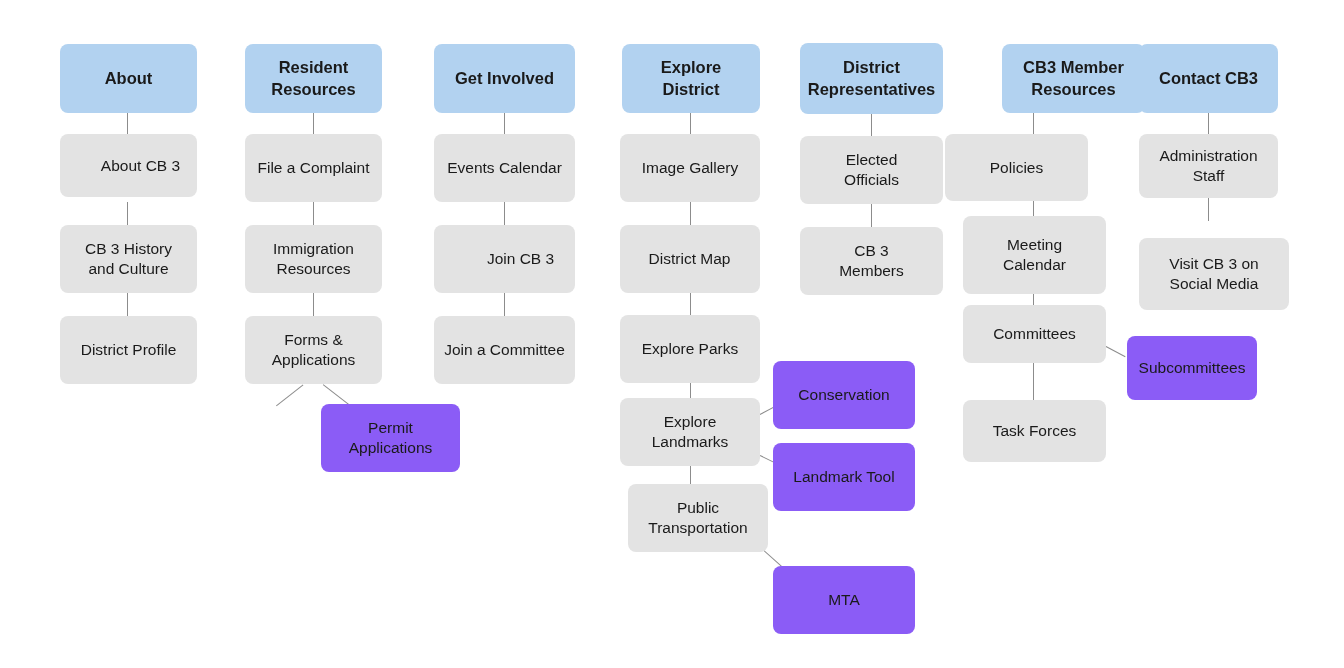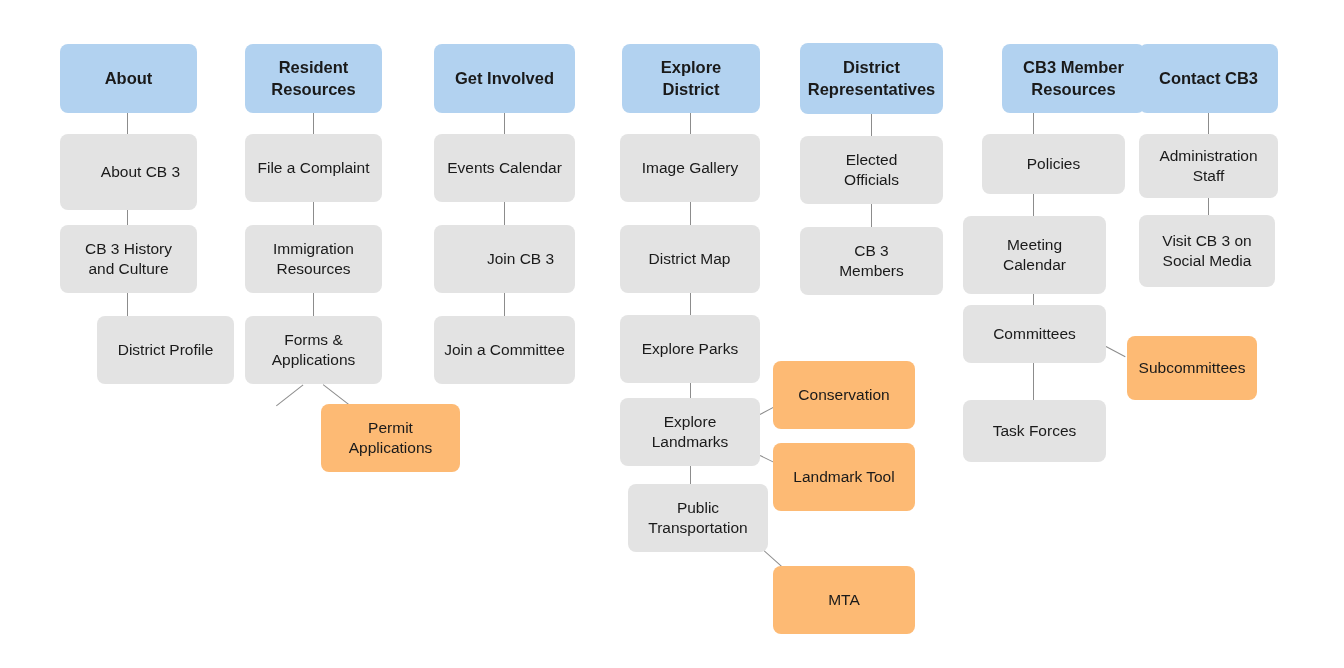--- a/index.html
+++ b/index.html
@@ -34,21 +34,21 @@
     background: #b2d2f0;
     font-weight: bold;
     font-size: 16.5px;
   }
   .node.child {
     background: #e3e3e3;
     font-weight: normal;
     font-size: 15.5px;
   }
   .node.leaf {
-    background: #fdba74;
+    background: #8b5cf6;
     font-weight: normal;
     font-size: 15.5px;
   }
   .edge {
     position: absolute;
     background: #8c8c8c;
     z-index: 1;
   }
   .edge.v {
     width: 1.4px;
@@ -92,24 +92,24 @@
   <div class="edge v" style="left:1033px; top:112px; height:22px;"></div>
   <div class="edge v" style="left:1033px; top:193px; height:23px;"></div>
   <div class="edge v" style="left:1033px; top:293px; height:12px;"></div>
   <div class="edge v" style="left:1033px; top:362px; height:38px;"></div>
   <div class="edge diag" style="left:1104px; top:345px; width:24px; transform:rotate(28deg);"></div>
 
   <div class="edge v" style="left:1208px; top:112px; height:22px;"></div>
   <div class="edge v" style="left:1208px; top:198px; height:23px;"></div>
 
   <div class="node header" style="left:60px; top:44px; width:137px; height:69px;">About</div>
-  <div class="node child" style="left:60px; top:134px; width:137px; height:76px;padding-left:32px;">About CB 3</div>
+  <div class="node child" style="left:60px; top:134px; width:137px; height:63px;padding-left:32px;">About CB 3</div>
   <div class="node child" style="left:60px; top:225px; width:137px; height:68px;">CB 3 History
 and Culture</div>
-  <div class="node child" style="left:60px; top:316px; width:137px; height:68px;margin-left:37px;">District Profile</div>
+  <div class="node child" style="left:60px; top:316px; width:137px; height:68px;">District Profile</div>
 
   <div class="node header" style="left:245px; top:44px; width:137px; height:69px;">Resident
 Resources</div>
   <div class="node child" style="left:245px; top:134px; width:137px; height:68px;">File a Complaint</div>
   <div class="node child" style="left:245px; top:225px; width:137px; height:68px;">Immigration
 Resources</div>
   <div class="node child" style="left:245px; top:316px; width:137px; height:68px;">Forms &amp;
 Applications</div>
   <div class="node leaf" style="left:321px; top:404px; width:139px; height:68px;">Permit
 Applications</div>
@@ -134,26 +134,26 @@
 
   <div class="node header" style="left:800px; top:43px; width:143px; height:71px;">District
 Representatives</div>
   <div class="node child" style="left:800px; top:136px; width:143px; height:68px;">Elected
 Officials</div>
   <div class="node child" style="left:800px; top:227px; width:143px; height:68px;">CB 3
 Members</div>
 
   <div class="node header" style="left:963px; top:44px; width:143px; height:69px;margin-left:39px;">CB3 Member
 Resources</div>
-  <div class="node child" style="left:982px; top:134px; width:143px; height:60px;">Policies</div>
+  <div class="node child" style="left:945px; top:134px; width:143px; height:67px;">Policies</div>
   <div class="node child" style="left:963px; top:216px; width:143px; height:78px;">Meeting
 Calendar</div>
   <div class="node child" style="left:963px; top:305px; width:143px; height:58px;">Committees</div>
   <div class="node child" style="left:963px; top:400px; width:143px; height:62px;">Task Forces</div>
   <div class="node leaf" style="left:1127px; top:336px; width:130px; height:64px;">Subcommittees</div>
 
   <div class="node header" style="left:1139px; top:44px; width:139px; height:69px;">Contact CB3</div>
   <div class="node child" style="left:1139px; top:134px; width:139px; height:64px;">Administration
 Staff</div>
-  <div class="node child" style="left:1139px; top:215px; width:136px; height:72px;">Visit CB 3 on
+  <div class="node child" style="left:1139px; top:238px; width:150px; height:72px;">Visit CB 3 on
 Social Media</div>
 
 </div>
 
 </body></html>

